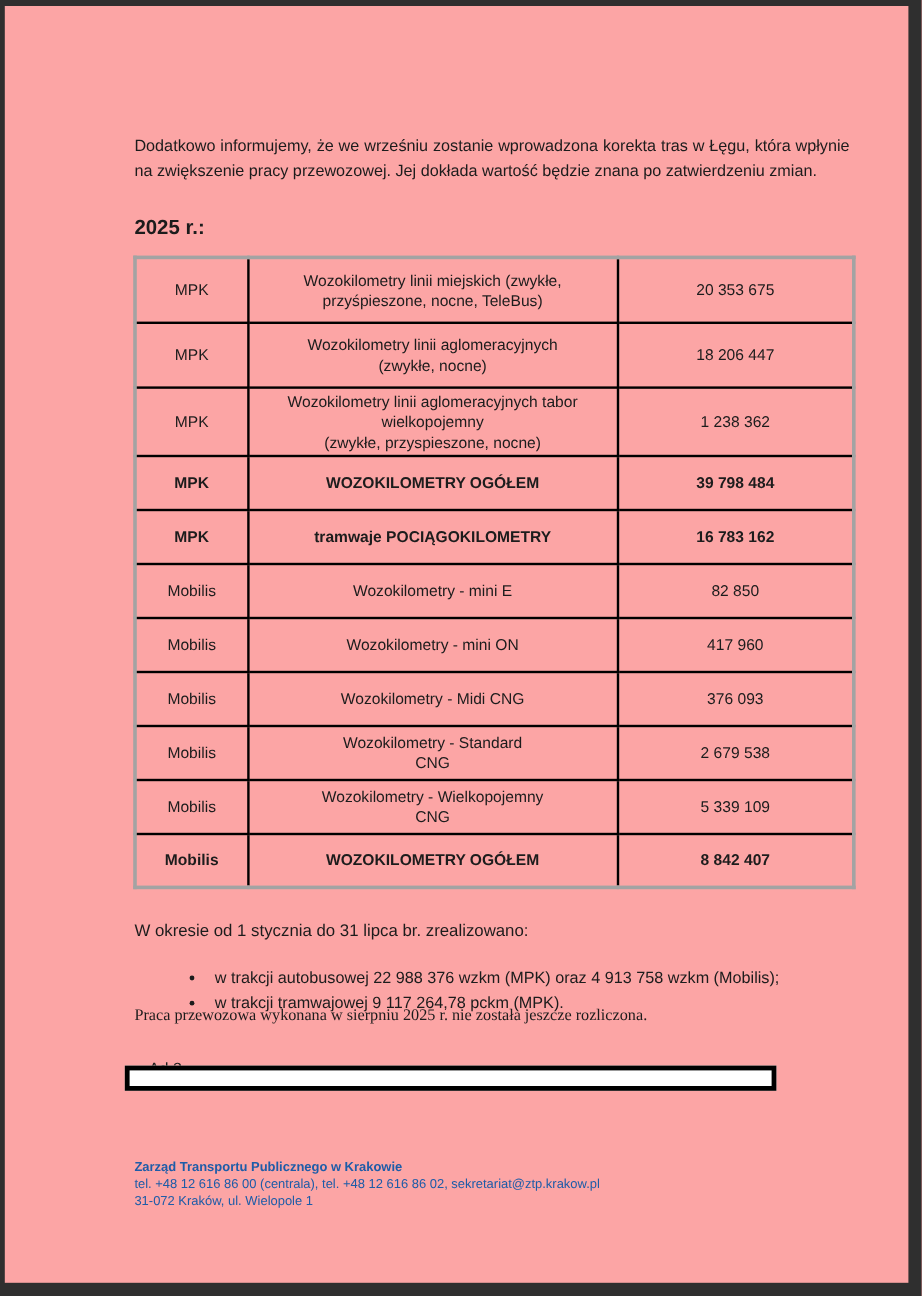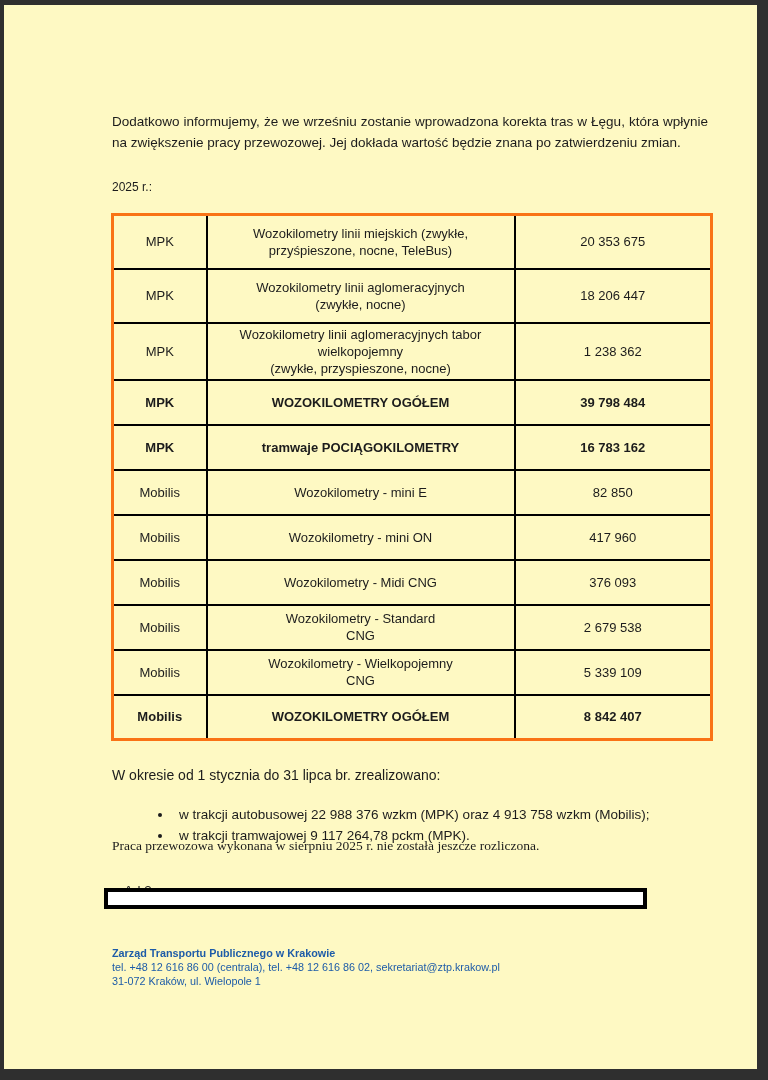--- a/index.html
+++ b/index.html
@@ -7,40 +7,40 @@
     width:768px; height:1080px;
     background:#2f2f2f;
     position:relative;
     font-family:"Liberation Sans", sans-serif;
     color:#1c1c1c;
     overflow:hidden;
   }
   .page {
     position:absolute; left:4px; top:5px;
     width:753px; height:1064px;
-    background:#fef9c3;
+    background:#fca5a5;
   }
   .para1 {
     position:absolute; left:108px; top:106px;
     width:596px;
     font-size:13.5px; line-height:21px;
     text-align:justify;
     margin:0;
   }
   .year-heading {
     position:absolute; left:108px; top:175px;
-    font-size:12px; font-weight:normal;
+    font-size:17px; font-weight:bold;
     margin:0;
   }
   .table-wrap { position:absolute; left:107px; top:208px; }
   table.main {
     border-collapse:collapse;
     table-layout:fixed;
     width:599px;
-    border:3px solid #f97316;
+    border:3px solid #a3a3a3;
   }
   table.main td {
     border:2px solid #000;
     text-align:center;
     vertical-align:middle;
     font-size:13px;
     line-height:17px;
     padding:2px 4px;
     height:45px;
     box-sizing:border-box;
@@ -72,21 +72,21 @@
   .redaction {
     position:absolute; left:100px; top:883px;
     width:535px; height:13px;
     background:#ffffff;
     border:4px solid #000000;
   }
   .footer {
     position:absolute; left:108px; top:941px;
     font-size:10.8px; line-height:14px;
   }
-  .footer .b { font-weight:bold; }
+  .footer .b { font-weight:bold;margin-top:20px; }
 </style>
 </head>
 <body>
 
 <div class="page">
 
   <p class="para1">Dodatkowo informujemy, że we wrześniu zostanie wprowadzona korekta tras w Łęgu, która wpłynie na zwiększenie pracy przewozowej. Jej dokłada wartość będzie znana po zatwierdzeniu zmian.</p>
 
   <p class="year-heading">2025 r.:</p>
 

